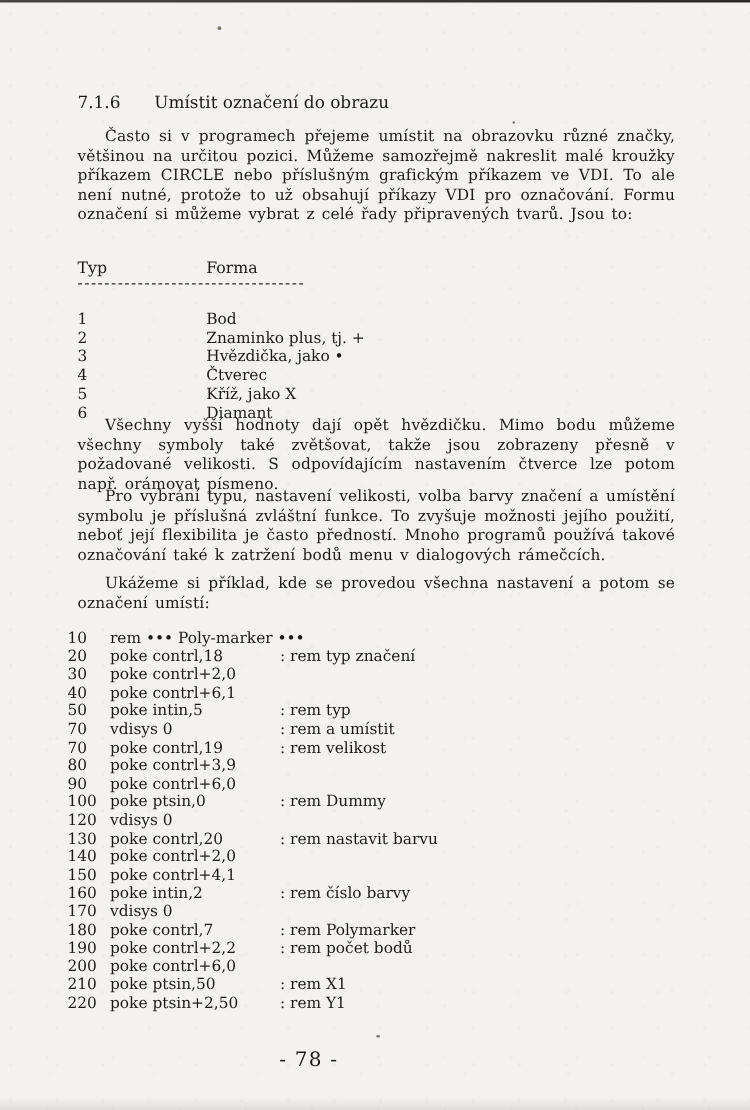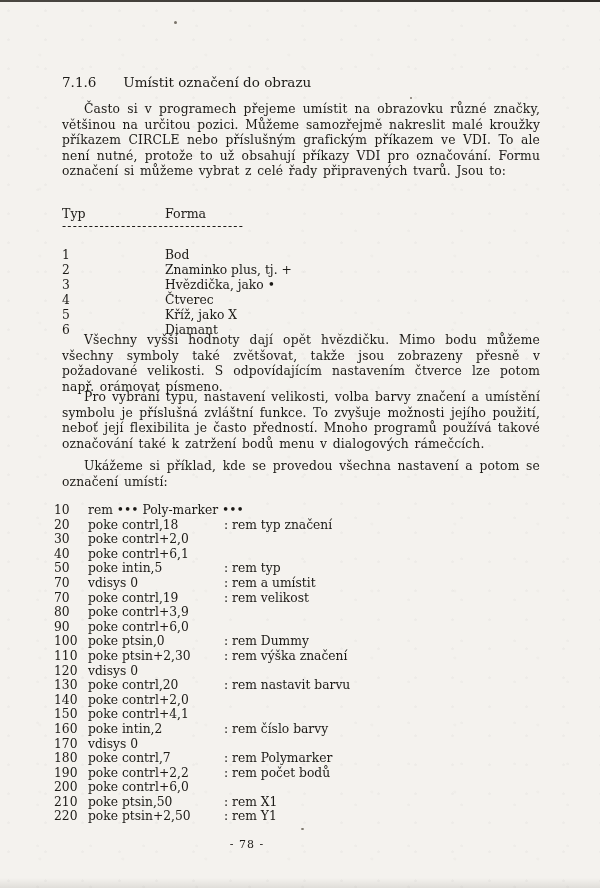--- a/index.html
+++ b/index.html
@@ -44,21 +44,21 @@
   .tbl-row { display:flex; }
   .tbl-row .c1 { width:103px; }
 
   .code { position:absolute; top:503px; left:54px; font-size:12.3px;
     line-height:14.6px; white-space:nowrap; }
   .code-line { display:flex; }
   .code-line .ln { width:34px; }
   .code-line .stmt { width:136px; }
 
   .footer { position:absolute; top:838px; left:0; width:494px; text-align:center;
-    font-size:11px; letter-spacing:1px; }
+    font-size:16px; letter-spacing:1px; }
 </style>
 </head>
 <body>
 
 <div class="page">
   <div class="topline"></div>
   <div class="speck s1"></div>
   <div class="speck s2"></div>
   <div class="speck s3"></div>
 
@@ -149,25 +149,20 @@
         <span class="ln">90</span>
         <span class="stmt">poke contrl+6,0</span>
         <span class="cmt"></span>
       </div>
     <div class="code-line">
         <span class="ln">100</span>
         <span class="stmt">poke ptsin,0</span>
         <span class="cmt">: rem Dummy</span>
       </div>
     <div class="code-line">
-        <span class="ln">110</span>
-        <span class="stmt">poke ptsin+2,30</span>
-        <span class="cmt">: rem výška značení</span>
-      </div>
-    <div class="code-line">
         <span class="ln">120</span>
         <span class="stmt">vdisys 0</span>
         <span class="cmt"></span>
       </div>
     <div class="code-line">
         <span class="ln">130</span>
         <span class="stmt">poke contrl,20</span>
         <span class="cmt">: rem nastavit barvu</span>
       </div>
     <div class="code-line">

